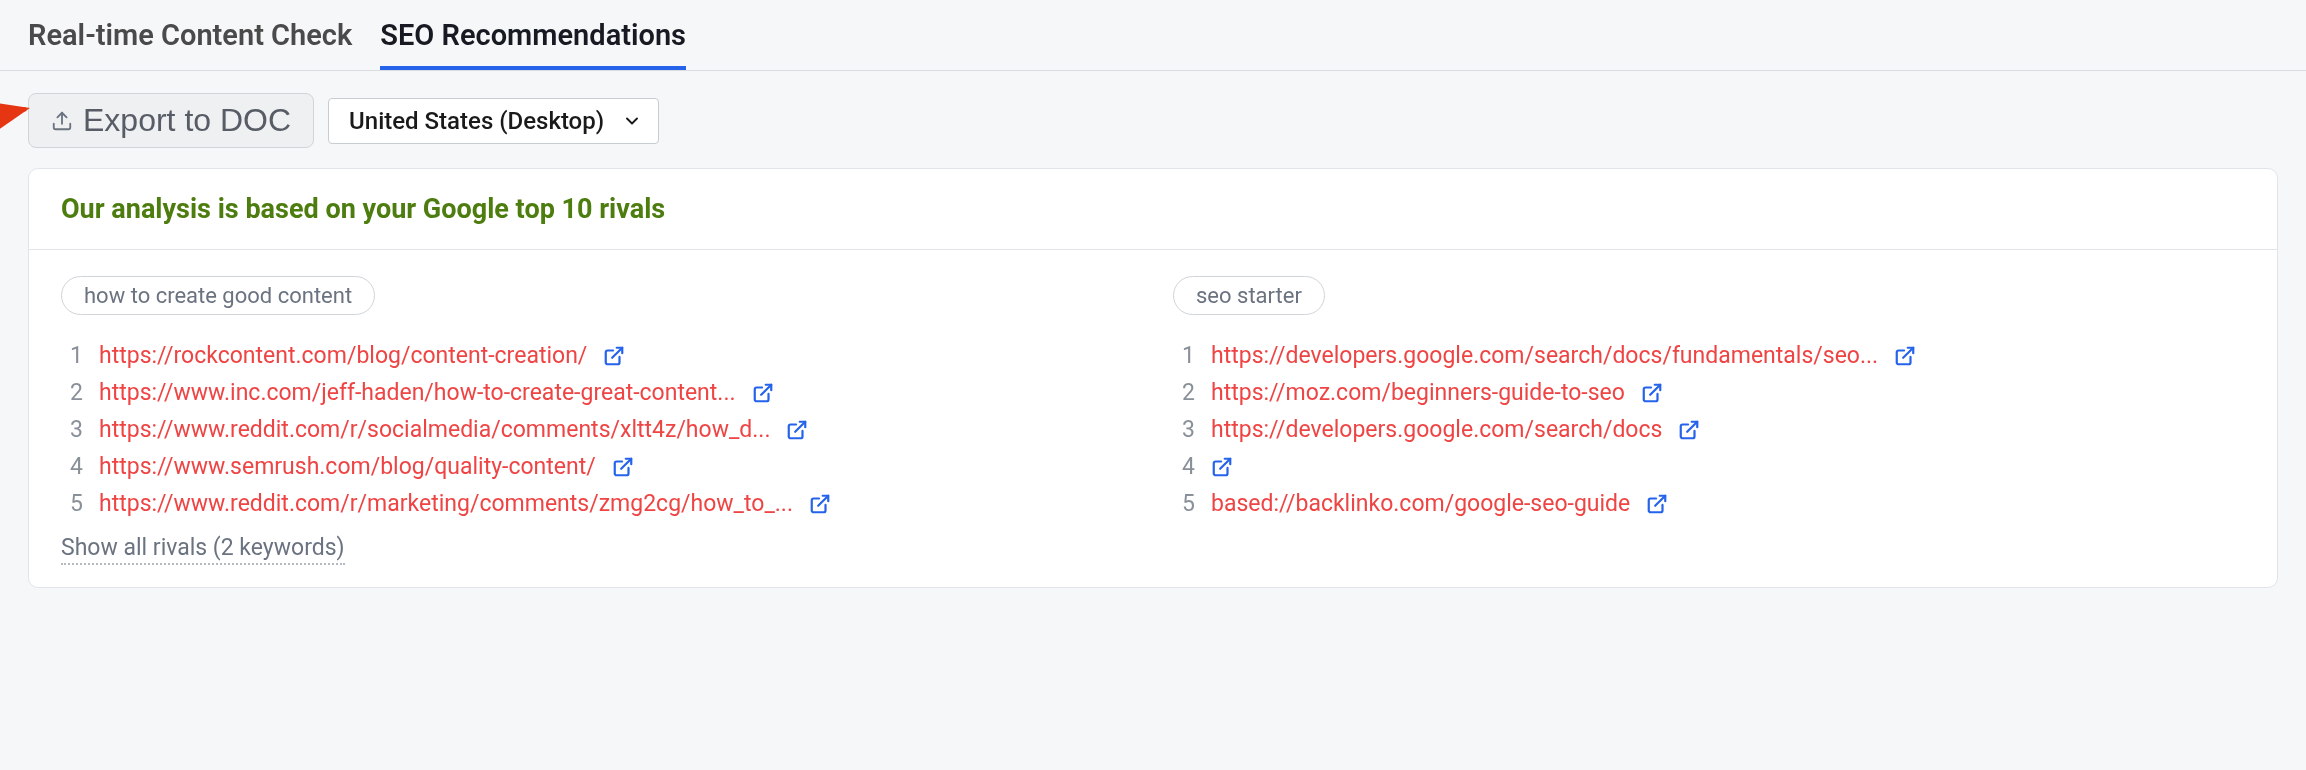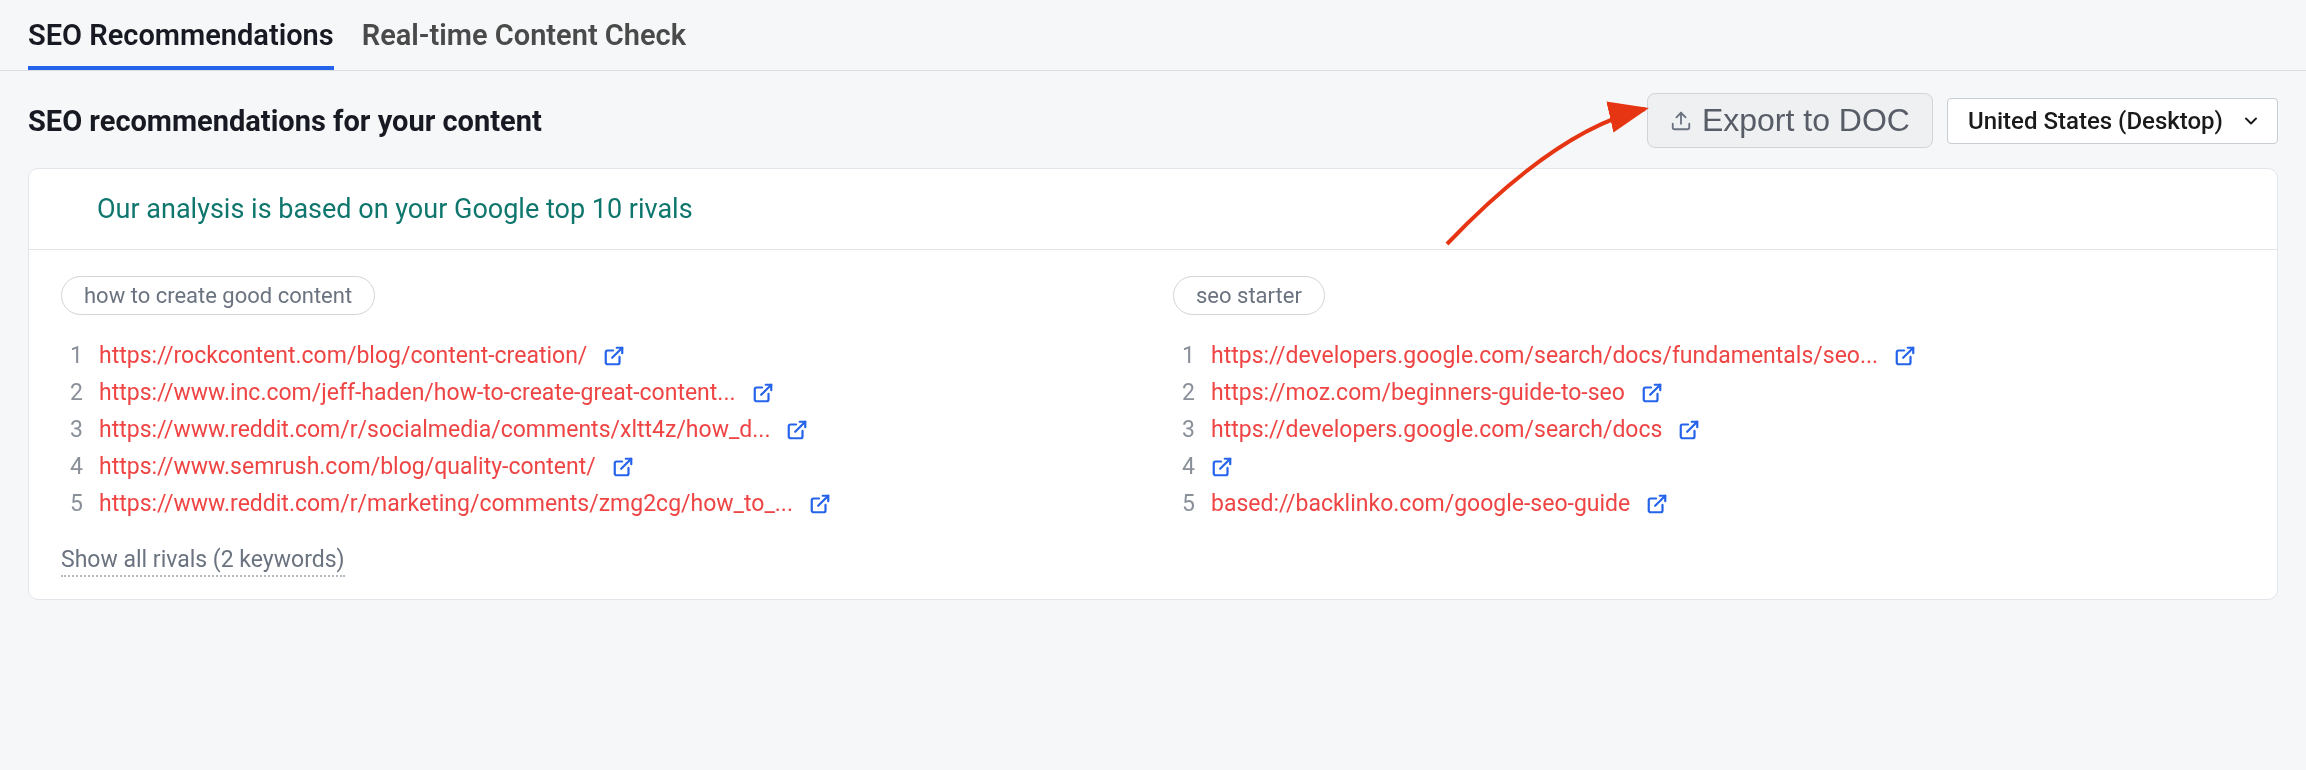--- a/index.html
+++ b/index.html
@@ -77,23 +77,22 @@
       background: #fff;
       border: 1px solid #e1e5ea;
       border-radius: 10px;
     }
     .card-header {
       padding: 24px 32px;
       border-bottom: 1px solid #e1e5ea;
     }
     .card-title {
       font-size: 27px;
-      font-weight: 400;
-      color: #0f766e;
-      margin-left: 36px;
+      font-weight: 700;
+      color: #4d7c0f;
     }
     .card-body {
       padding: 26px 32px 22px 32px;
     }
     .columns {
       display: flex;
       gap: 40px;
     }
     .col {
       flex: 1;
@@ -131,45 +130,44 @@
       max-width: 820px;
     }
     .ext-link {
       display: inline-flex;
       align-items: center;
       cursor: pointer;
       color: #2563eb;
     }
     .show-all {
       display: inline-block;
-      margin-top: 24px;
+      margin-top: 12px;
       font-size: 23px;
       color: #6b7380;
       border-bottom: 2px dotted #b4bac2;
       padding-bottom: 2px;
       cursor: pointer;
     }
     .arrow-annotation {
       position: absolute;
       left: -220px;
       top: -4px;
       pointer-events: none;
     }
     .chev { margin-left: 4px; }
   </style>
 </head>
 <body>
 
 <div class="tabs">
+  <div class="tab">Real-time Content Check</div>
   <div class="tab active">SEO Recommendations</div>
-  <div class="tab">Real-time Content Check</div>
 </div>
 
 <div class="header-row">
-  <div class="page-title">SEO recommendations for your content</div>
   <div class="header-actions">
     <svg class="arrow-annotation" width="240" height="160" viewBox="0 0 240 160">
       <defs>
         <marker id="arrowhead" markerWidth="10" markerHeight="8" refX="9" refY="4" orient="auto">
           <polygon points="0 0, 10 4, 0 8" fill="#e63512"></polygon>
         </marker>
       </defs>
       <path d="M 20 155 Q 130 40 218 20" stroke="#e63512" stroke-width="4" fill="none" marker-end="url(#arrowhead)"></path>
     </svg>
     <button class="btn">

